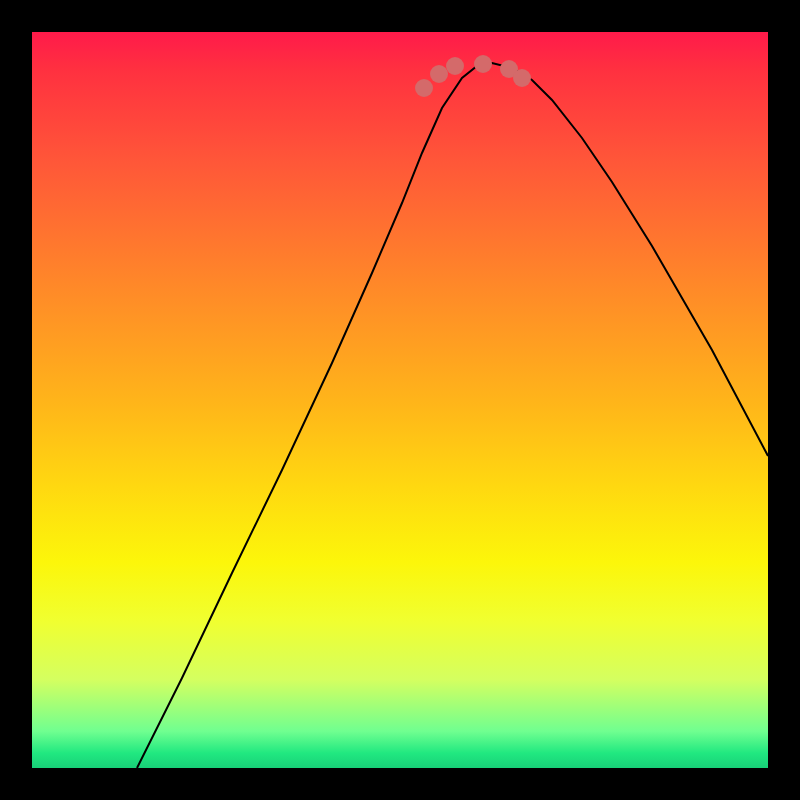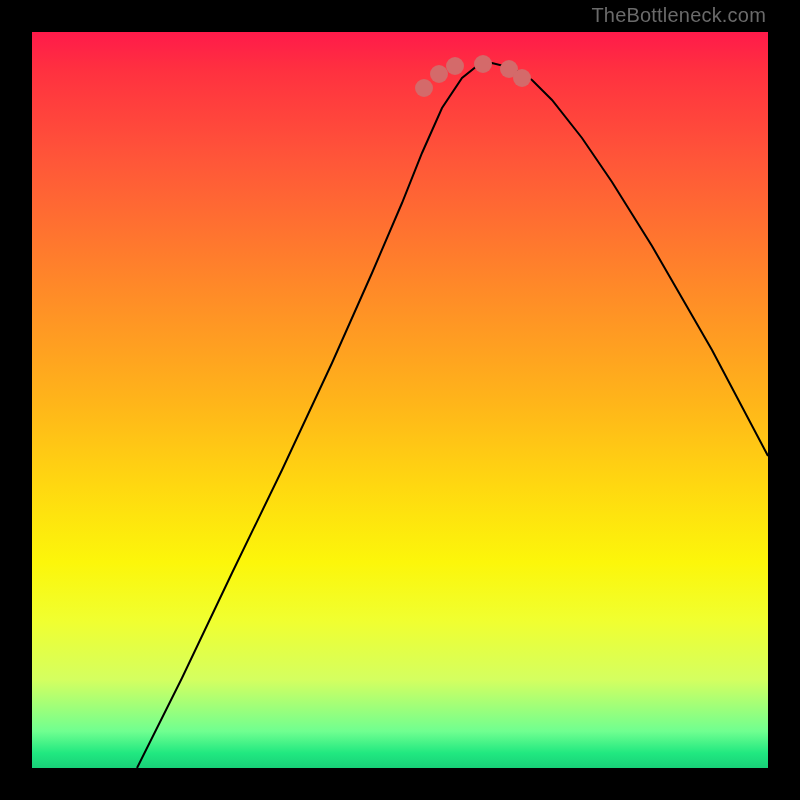--- a/index.html
+++ b/index.html
@@ -65,21 +65,20 @@
     font-weight: 500;
     letter-spacing: 0.2px;
     user-select: none;
   }
 </style>
 </head>
 <body>
 
 <div class="frame">
 
-  <div class="watermark">TheBottleneck.com</div>
 
   <div class="plot-area">
     <div class="gradient-bg"></div>
 
     <svg class="curve-svg" viewBox="0 0 736 736" preserveAspectRatio="none">
       <path id="curve-path" fill="none" stroke="#000000" stroke-width="2" d="M105 736 L150 646 L200 541 L250 438 L300 331 L340 241 L370 171 L390 121 L410 76 L430 46 L445 34 L460 31 L480 36 L500 48 L520 68 L550 106 L580 150 L620 214 L680 318 L736 424"></path>
       <g id="marker-group">
           <circle cx="392" cy="56" r="9" fill="#d46a6a"></circle>
           <circle cx="407" cy="42" r="9" fill="#d46a6a"></circle>
           <circle cx="423" cy="34" r="9" fill="#d46a6a"></circle>

